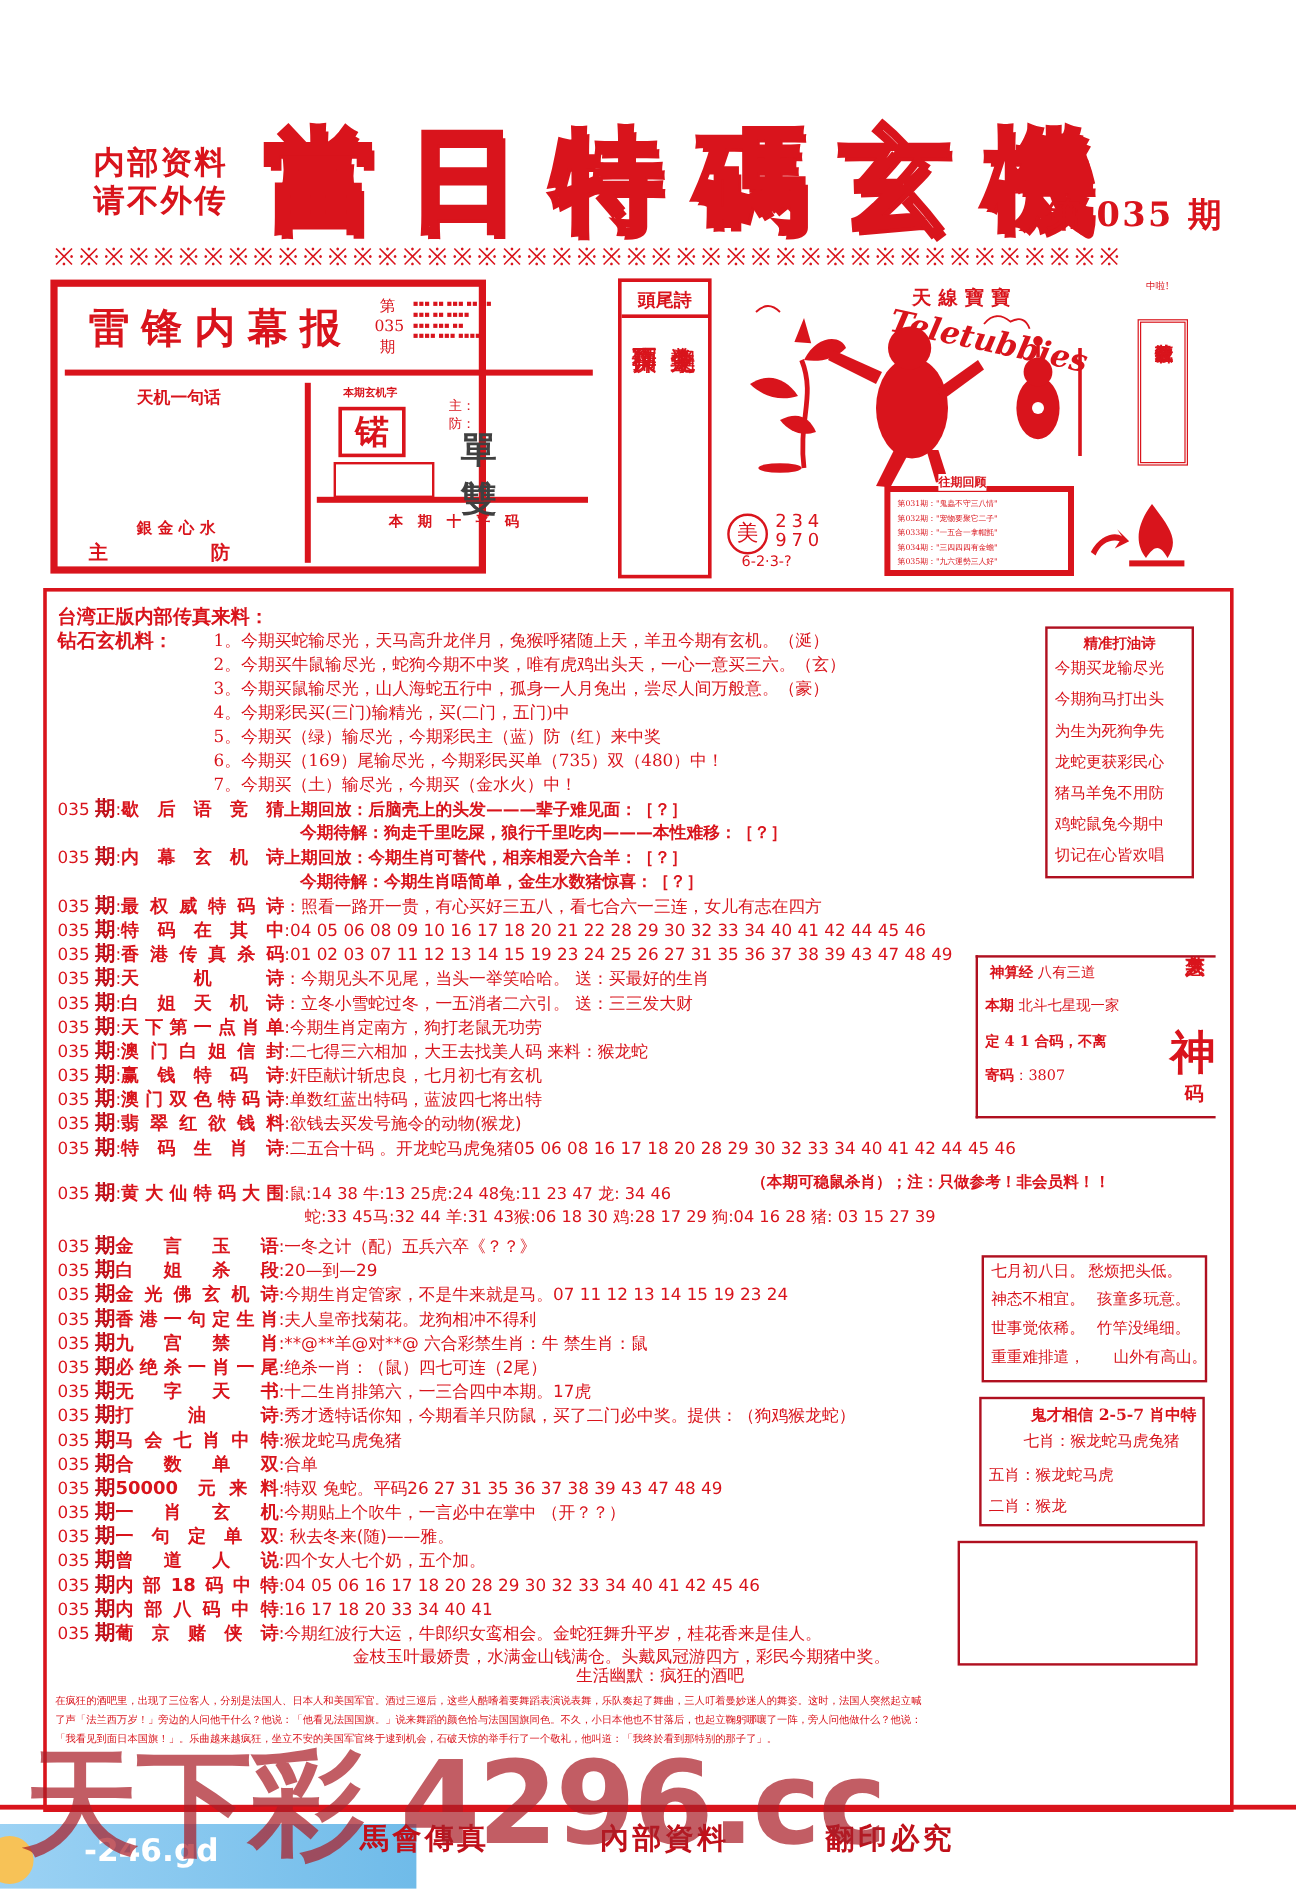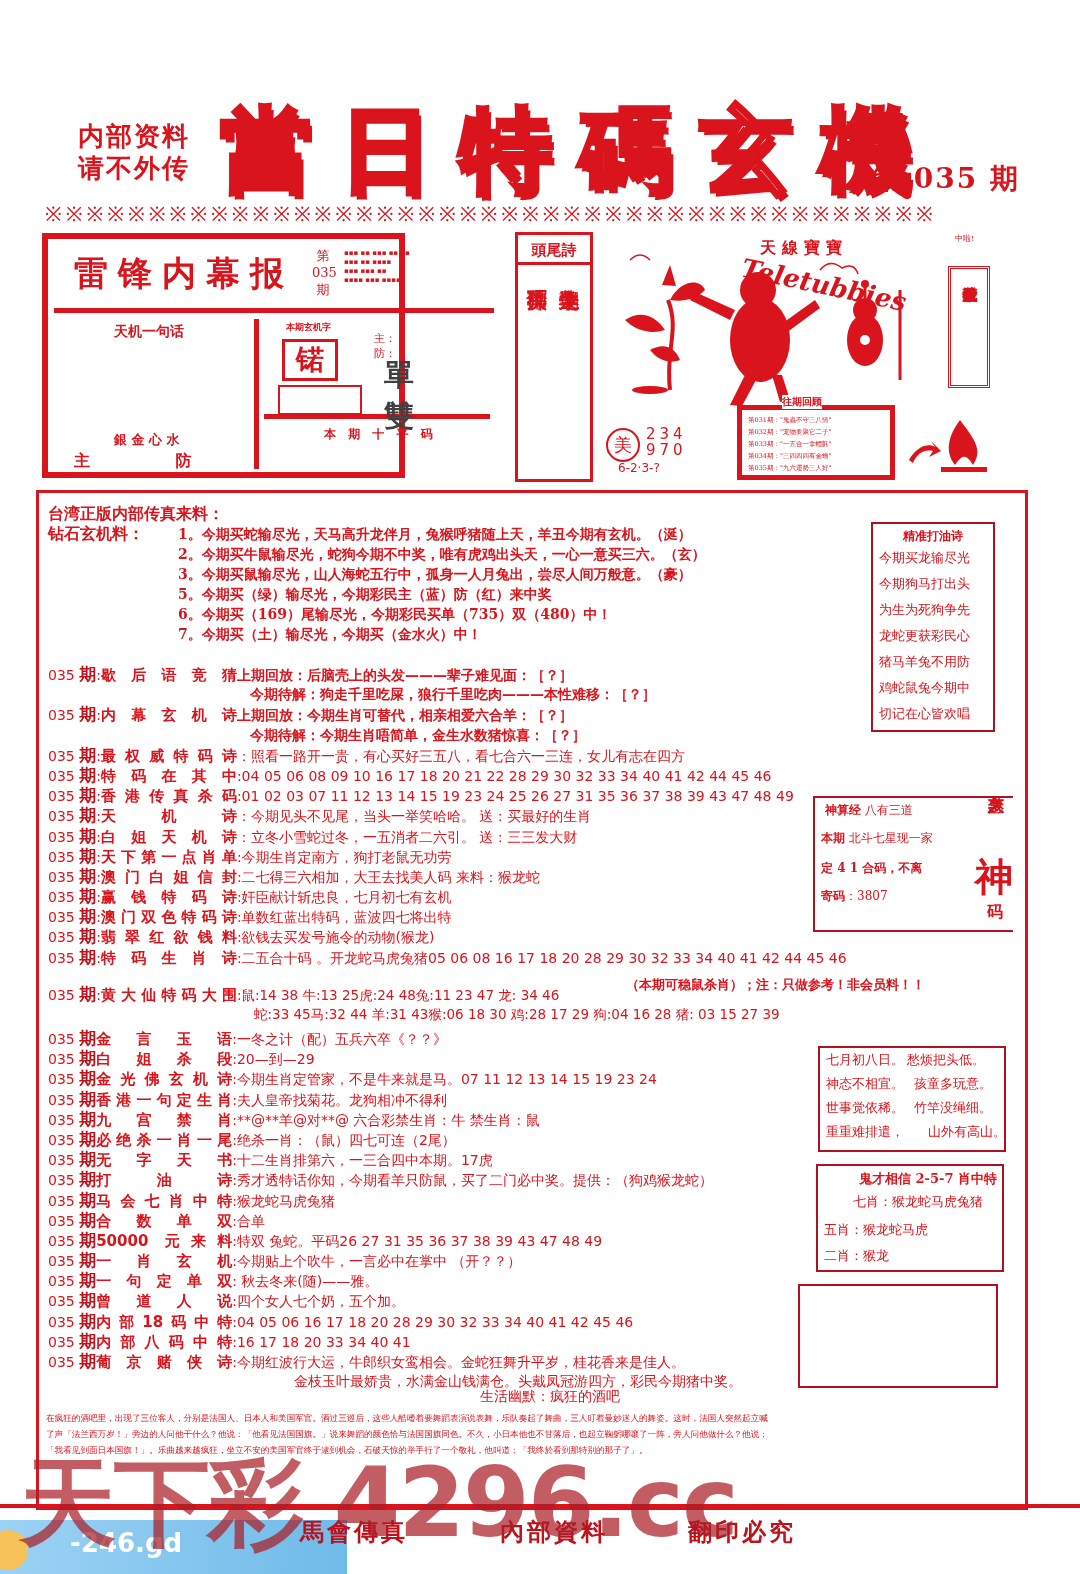--- a/index.html
+++ b/index.html
@@ -173,24 +173,25 @@
 <svg class="abs" style="left:905px; top:415px;" width="90" height="70" viewBox="0 0 90 70">
   <path d="M55 5 C70 25, 78 35, 68 50 C62 40, 58 38, 50 50 C42 40, 40 25, 55 5 Z" fill="#d9141c"></path>
   <rect x="36" y="52" width="46" height="5" fill="#d9141c"></rect>
   <path d="M4 45 C12 30, 25 28, 30 32 L26 26 L36 36 L24 42 L28 36 C20 34, 12 38, 8 48 Z" fill="#d9141c"></path>
 </svg>
 
 <div class="abs frame"></div>
 
 <div class="abs hdr-t" style="left:48px; top:504px;">台湾正版内部传真来料：</div>
 <div class="abs hdr-t" style="left:48px; top:524px;">钻石玄机料：</div>
-<div class="abs txt" style="left:178px; top:524px; font-weight:bold; font-size:14px;">
+<div class="abs txt" style="left:178px; top:524px; font-weight:normal; font-size:14px;">
   <div>1。今期买蛇输尽光，天马高升龙伴月，兔猴呼猪随上天，羊丑今期有玄机。（涎）</div>
   <div>2。今期买牛鼠输尽光，蛇狗今期不中奖，唯有虎鸡出头天，一心一意买三六。（玄）</div>
   <div>3。今期买鼠输尽光，山人海蛇五行中，孤身一人月兔出，尝尽人间万般意。（豪）</div>
+  <div>4。今期彩民买(三门)输精光，买(二门，五门)中</div>
   <div>5。今期买（绿）输尽光，今期彩民主（蓝）防（红）来中奖</div>
   <div>6。今期买（169）尾输尽光，今期彩民买单（735）双（480）中！</div>
   <div>7。今期买（土）输尽光，今期买（金水火）中！</div>
 </div>
 
 <div class="abs lst" style="left:48px; top:664px;">
 
   <div class="row-line">
     <span class="per">035</span>
     <span class="qi-big">期</span><span class="per">:</span><span class="label">歇后语竞猜</span><span style="font-weight:bold;">上期回放：后脑壳上的头发———辈子难见面：［？］</span>

